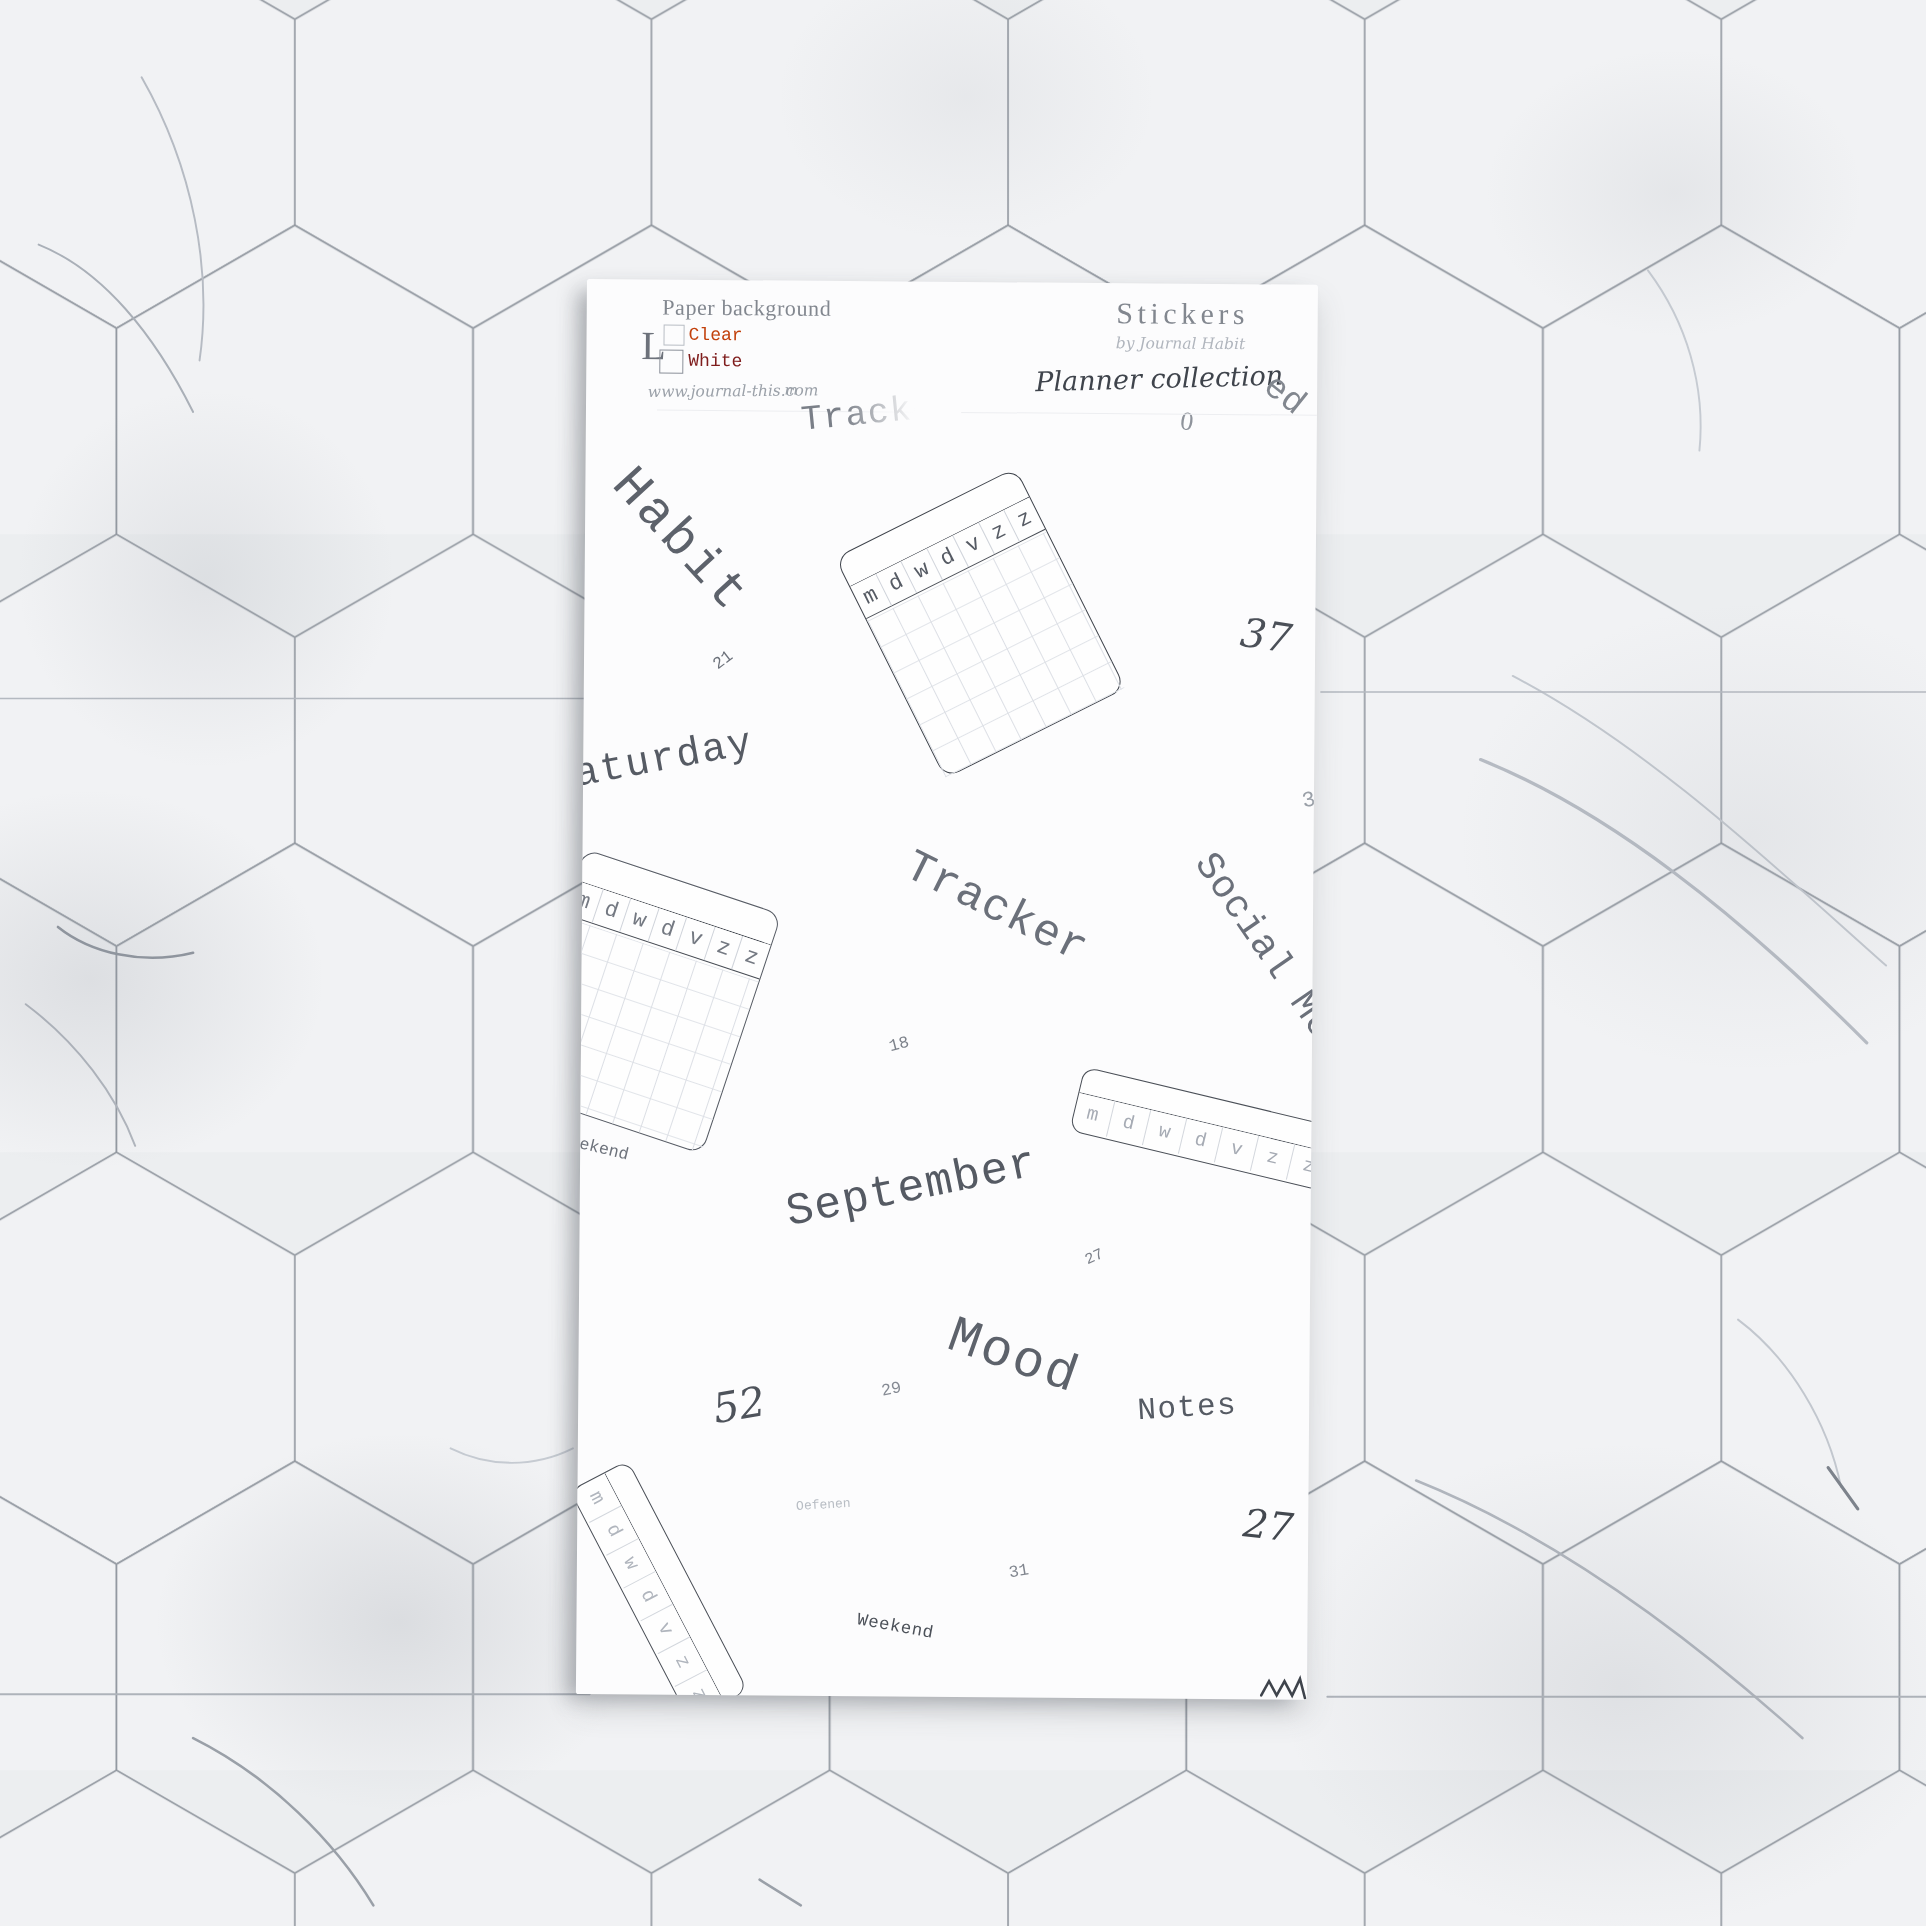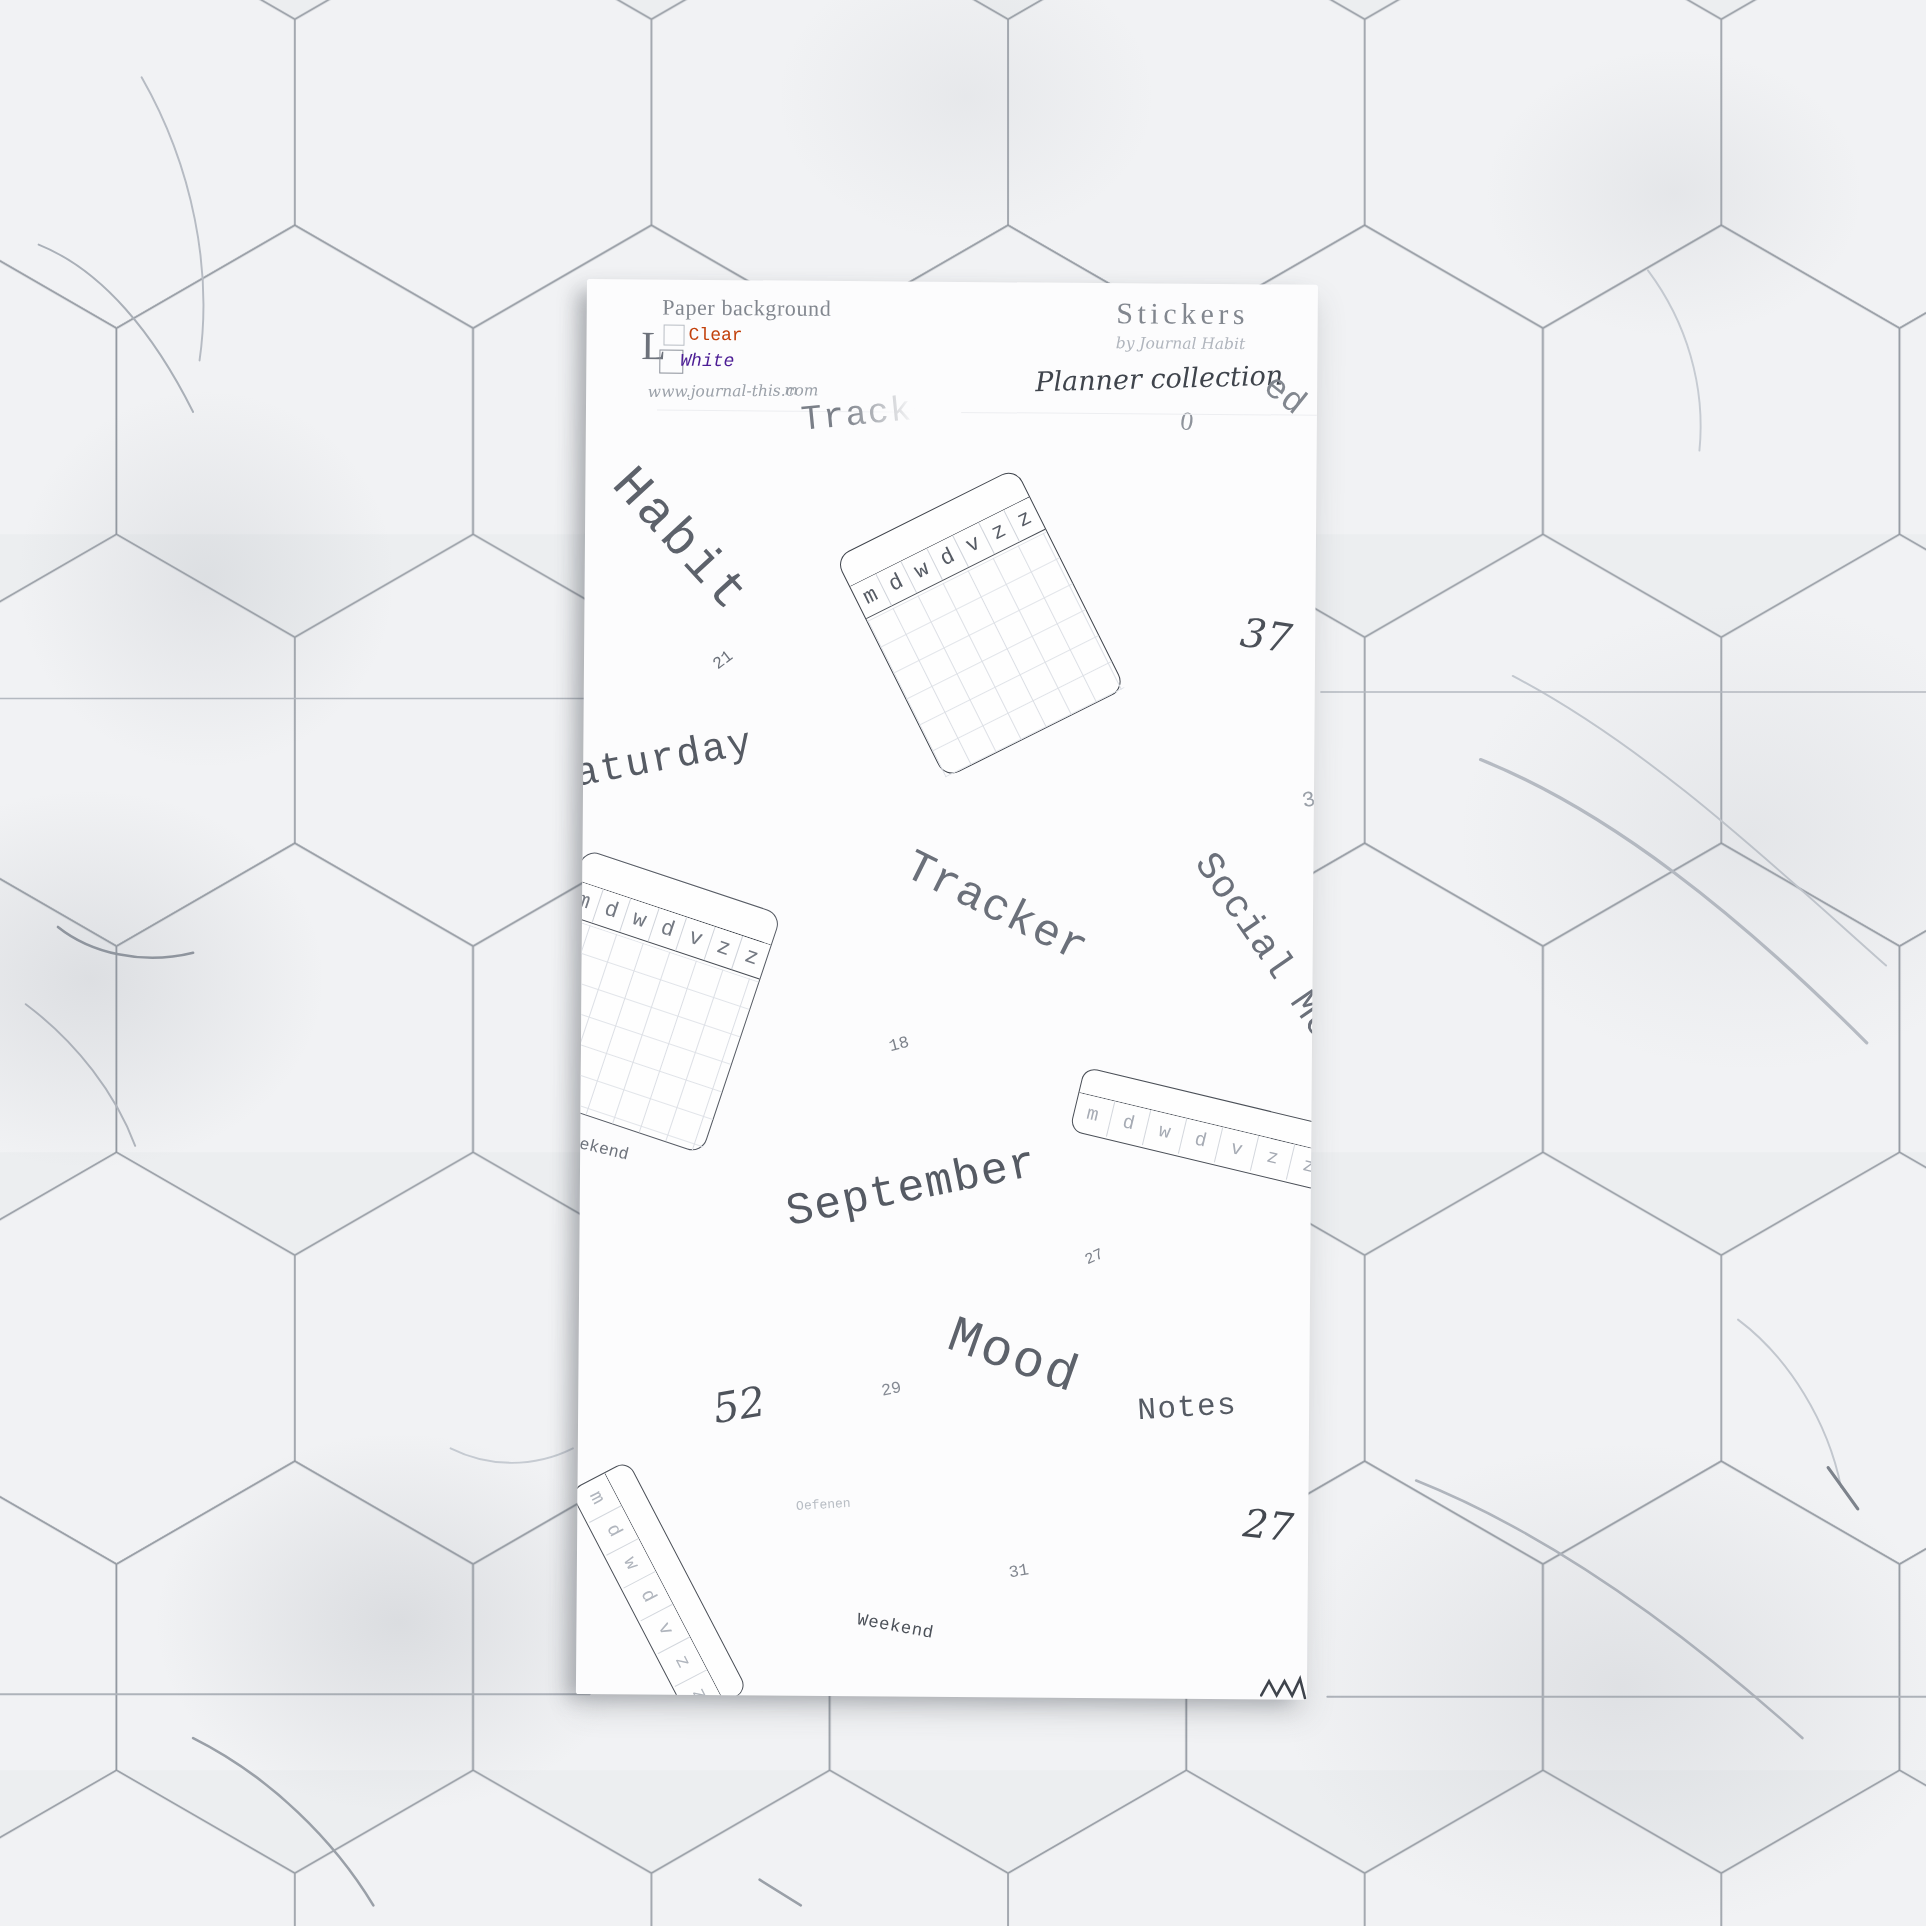--- a/index.html
+++ b/index.html
@@ -92,21 +92,21 @@
   </svg>
   <div id="shade"></div>
 
   <div id="sheet">
 
     <div class="ctr serif" style="left:160px;top:28px;font-size:22px;letter-spacing:0.6px;color:#82878f;">Paper background</div>
     <div class="ctr serif" style="left:67px;top:66px;font-size:40px;color:#6d727b;">L</div>
     <div class="checkbox" style="left:77px;top:45px;width:19.3px;height:19.3px;border-color:#b8bdc4;"></div>
     <div class="abs tw" style="left:102px;top:45px;font-size:18px;color:#c2410c;">Clear</div>
     <div class="checkbox" style="left:73px;top:70px;width:22px;height:22px;border-color:#8b9099;"></div>
-    <div class="abs tw" style="left:94px;top:71px;font-size:18px;color:#4c1d95;font-style:italic;">White</div>
+    <div class="abs tw" style="left:102px;top:71px;font-size:18px;color:#7f1d1d;">White</div>
     <div class="ctr script" style="left:147px;top:111px;font-size:15.5px;color:#9ba1a9;transform:translate(-50%,-50%) rotate(-1deg);">www.journal-this.com</div>
 
     <div class="ctr serif" style="left:596px;top:30px;font-size:30px;letter-spacing:4.5px;color:#82878f;">Stickers</div>
     <div class="ctr script" style="left:594px;top:60px;font-size:15.5px;color:#b0b5bd;">by Journal Habit</div>
     <div class="ctr script" style="left:573px;top:95px;font-size:27px;color:#3f444c;transform:translate(-50%,-50%) rotate(-2deg);">Planner collection</div>
     <div class="ctr serif" style="left:601px;top:138px;font-size:26px;color:#8e939b;transform:translate(-50%,-50%) rotate(8deg);">0</div>
     <div class="ctr tw" style="left:698px;top:111px;font-size:35px;color:#82878f;transform:translate(-50%,-50%) rotate(38deg);">ed</div>
 
     <div class="cutline" style="left:71px;top:130px;width:660px;"></div>
 

